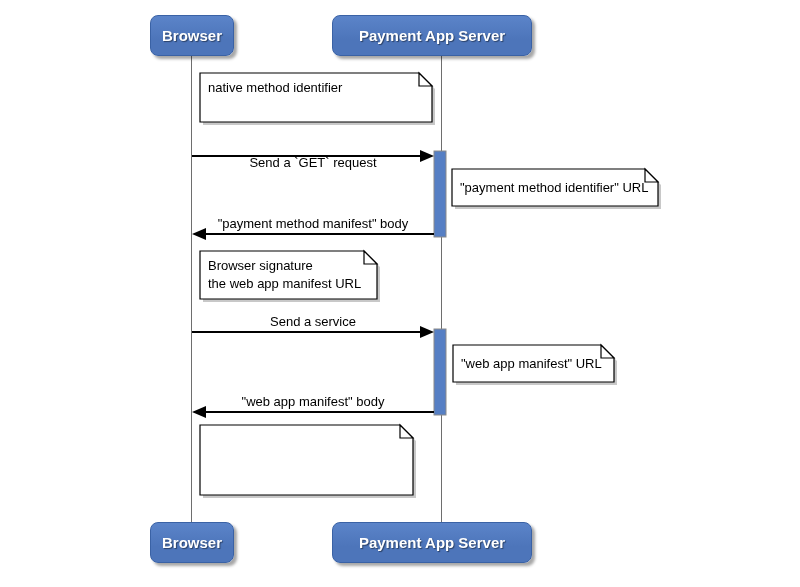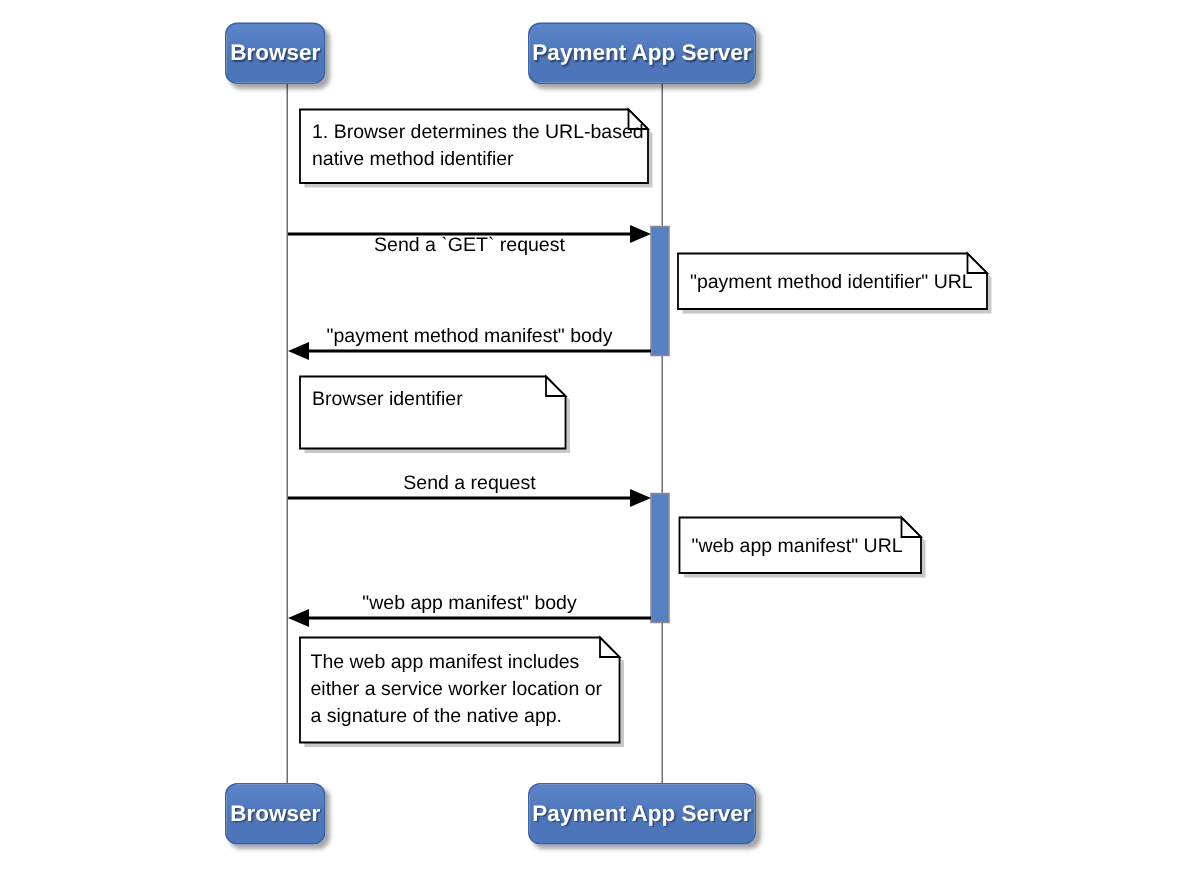--- a/index.html
+++ b/index.html
@@ -22,22 +22,22 @@
     background:linear-gradient(180deg,var(--actor-fill-top,#5b84c9) 0%,var(--actor-fill,#4d75ba) 60%);
     border:1px solid var(--actor-border,#3a62a5);
     border-radius:8px;
     box-shadow:3px 3px 3px rgba(0,0,0,0.35);
     display:flex;align-items:center;justify-content:center;
   }
   .actor .actor-label{
     color:var(--actor-text,#fff);font-size:15px;font-weight:bold;
     text-shadow:1px 1px 1px rgba(0,0,0,0.45);white-space:nowrap;
   }
-  .actor-browser{left:150px;width:67px;text-align:center;}
-  .actor-server{left:352px;width:152px;}
+  .actor-browser{left:150px;width:84px;text-align:center;}
+  .actor-server{left:332px;width:200px;}
   .actor-top{top:15px;}
   .actor-bottom{top:522px;}
   
   .msg-label{
     position:absolute;left:192px;width:242px;height:16px;
     text-align:center;font-size:13px;color:#000;white-space:nowrap;
   }
   .msg-label-1{top:138px;margin-top:17px;}
   .msg-label-2{top:216px;}
   .msg-label-3{top:314px;}
@@ -105,35 +105,30 @@
   </div>
   <div class="actor actor-browser actor-bottom">
     <span class="actor-label">Browser</span>
   </div>
   <div class="actor actor-server actor-bottom">
     <span class="actor-label">Payment App Server</span>
   </div>
 
   <div class="msg-label msg-label-1">Send a `GET` request</div>
   <div class="msg-label msg-label-2">"payment method manifest" body</div>
-  <div class="msg-label msg-label-3">Send a request</div>
+  <div class="msg-label msg-label-3">Send a service</div>
   <div class="msg-label msg-label-4">"web app manifest" body</div>
 
   <div class="note-text note-text-1">
-    <span>1. Browser determines the URL-based</span>
     <span>native method identifier</span>
   </div>
   <div class="note-text note-text-2">
     <span>"payment method identifier" URL</span>
   </div>
   <div class="note-text note-text-3">
-    <span>Browser identifier</span>
+    <span>Browser signature</span>
+    <span>the web app manifest URL</span>
   </div>
   <div class="note-text note-text-4">
     <span>"web app manifest" URL</span>
-  </div>
-  <div class="note-text note-text-5">
-    <span>The web app manifest includes</span>
-    <span>either a service worker location or</span>
-    <span>a signature of the native app.</span>
   </div>
 
 </div>
 
 </body></html>

